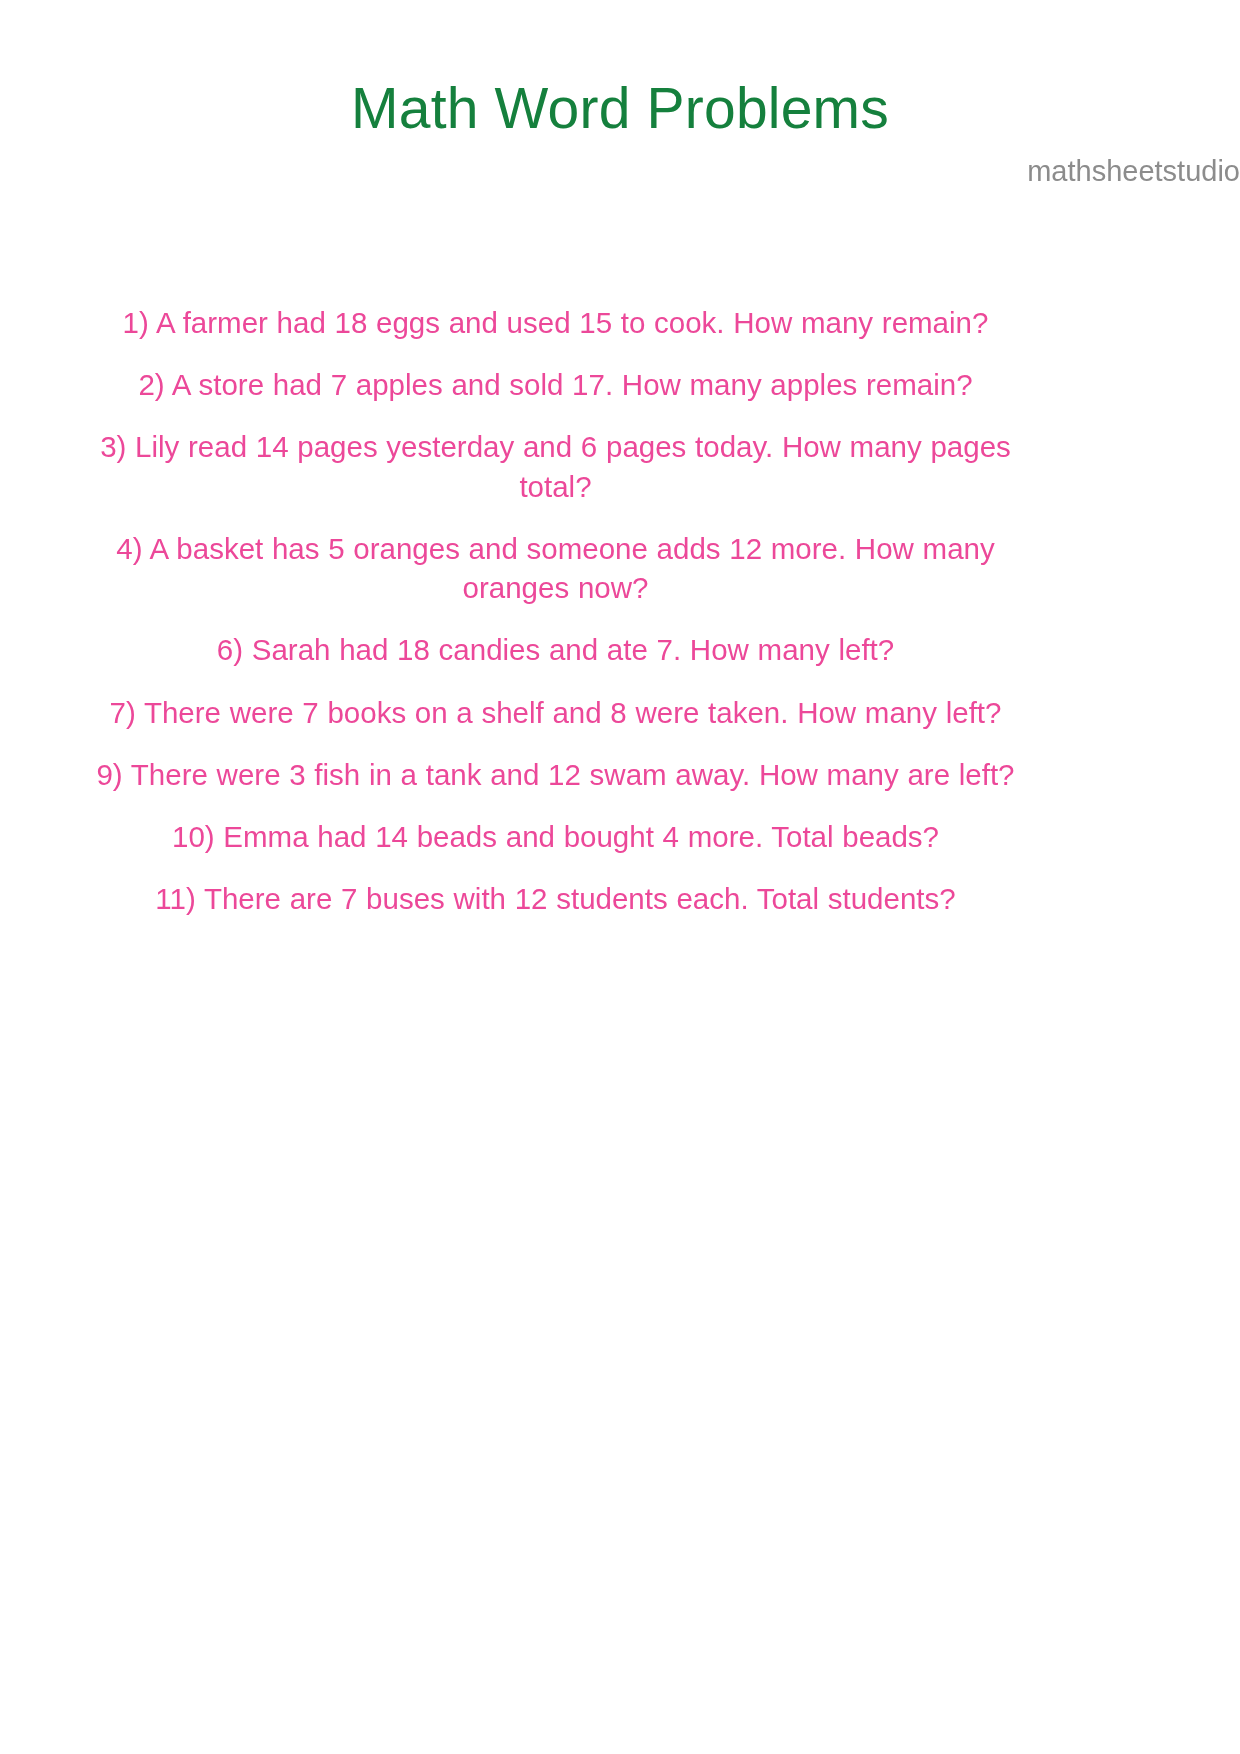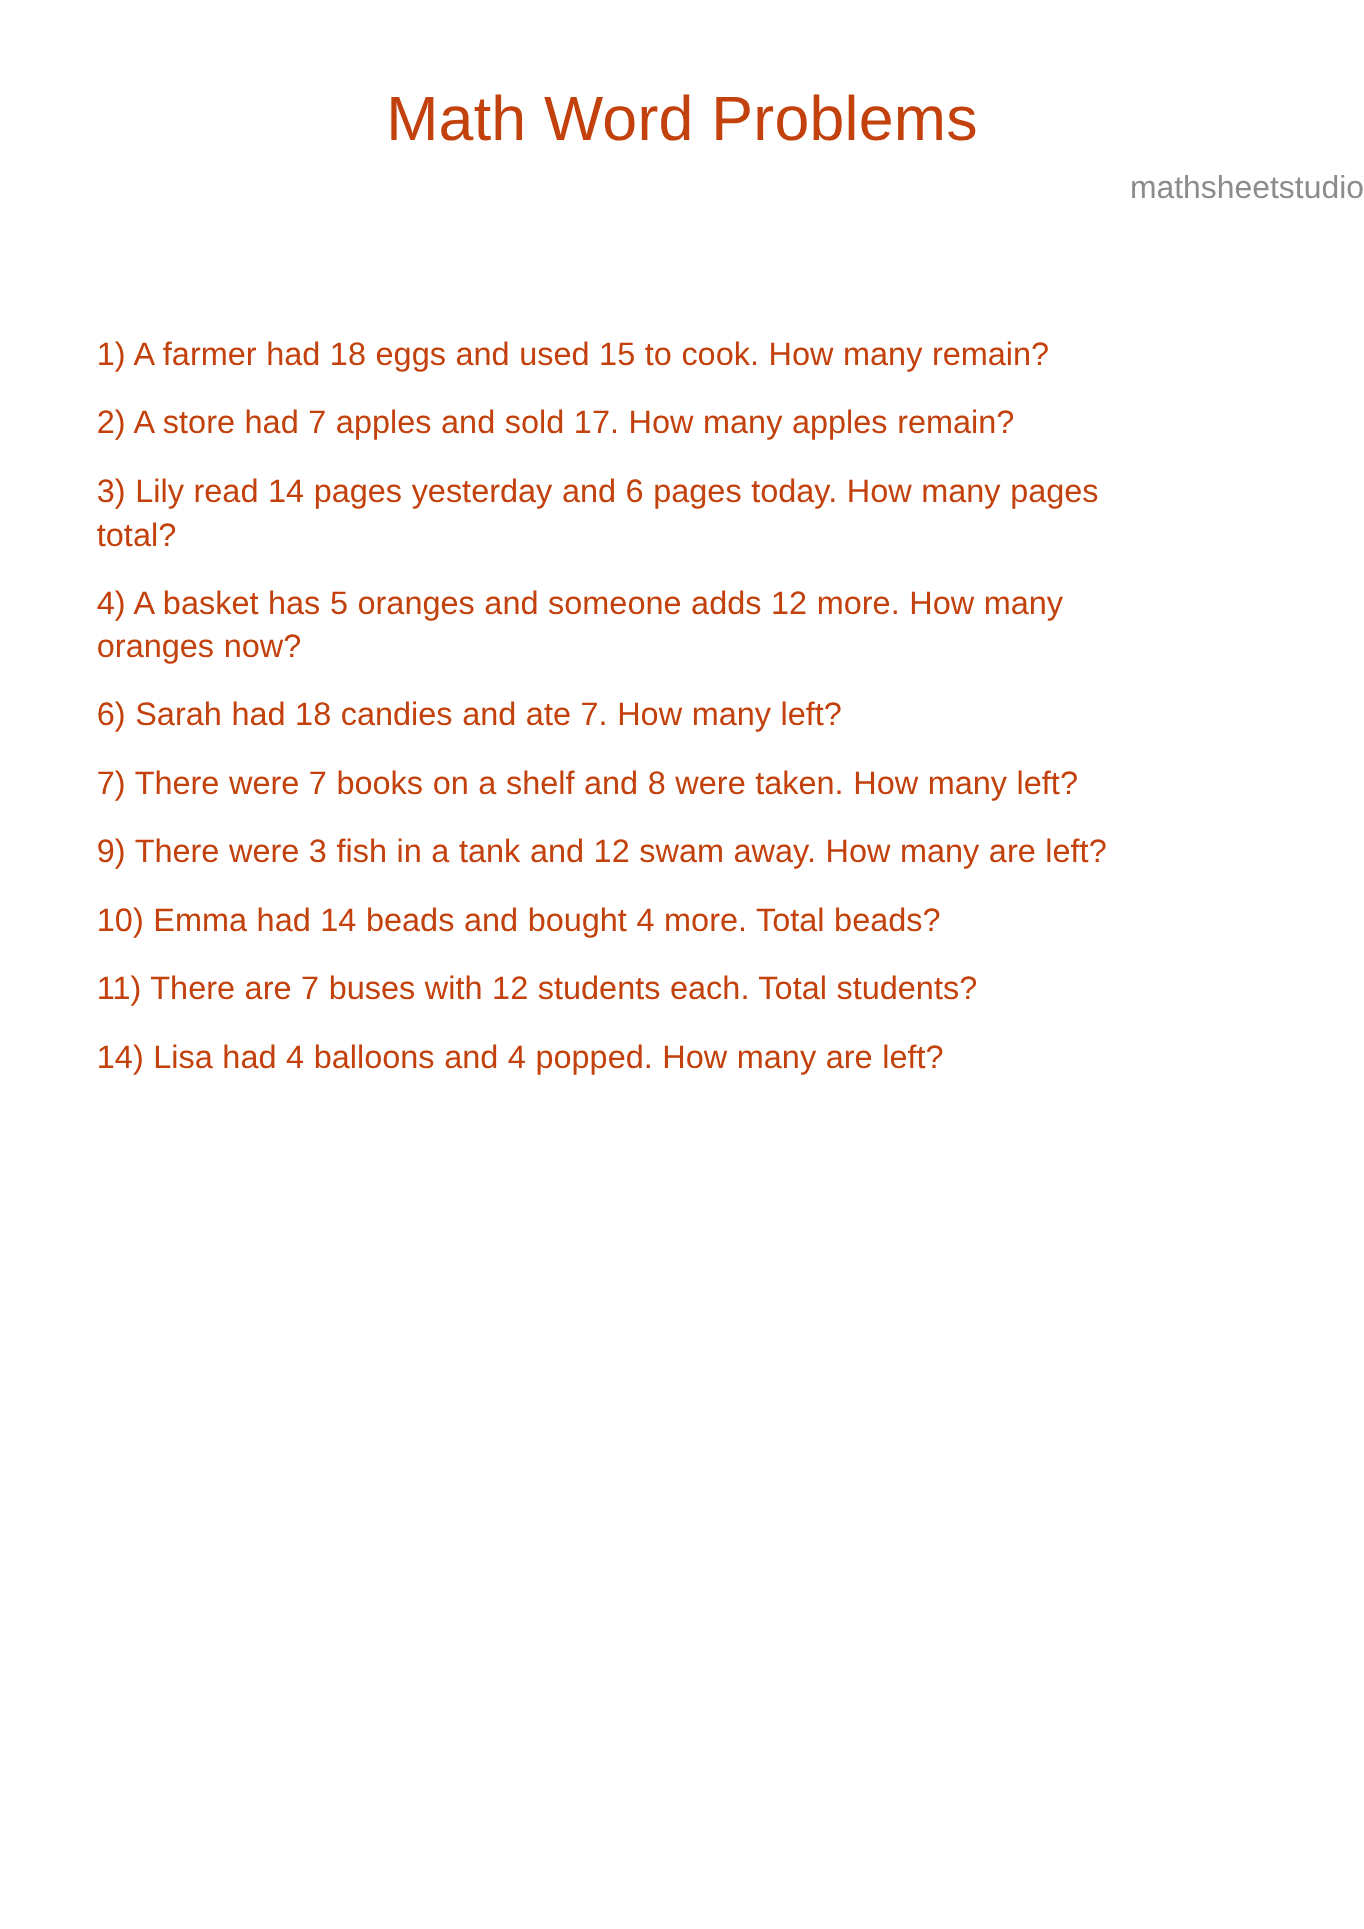--- a/index.html
+++ b/index.html
@@ -25,21 +25,21 @@
   }
 
   .header {
     padding-top: 78px;
     text-align: center;
   }
 
   .doc-title {
     font-size: 57px;
     font-weight: 400;
-    color: #c2410c;
+    color: #15803d;
     line-height: 1.08;
     letter-spacing: 0.2px;
     margin: 0;
   }
 
   .doc-subtitle {
     font-size: 29px;
     font-weight: 400;
     color: #8c8c8c;
     line-height: 1.2;
@@ -53,24 +53,24 @@
     list-style: none;
     position: absolute;
     left: 88px;
     top: 303px;
     width: 935px;
   }
 
   .problem {
     font-size: 29.5px;
     font-weight: 400;
-    color: #c2410c;
+    color: #ec4899;
     line-height: 1.33;
     margin: 0 0 23px 0;
-    text-align: left;
+    text-align: center;
     word-spacing: 0.5px;
   }
 
   .problem:last-child {
     margin-bottom: 0;
   }
 </style>
 </head>
 <body>
 
@@ -84,16 +84,15 @@
   <ol class="problems">
     <li class="problem">1) A farmer had 18 eggs and used 15 to cook. How many remain?</li>
     <li class="problem">2) A store had 7 apples and sold 17. How many apples remain?</li>
     <li class="problem">3) Lily read 14 pages yesterday and 6 pages today. How many pages total?</li>
     <li class="problem">4) A basket has 5 oranges and someone adds 12 more. How many oranges now?</li>
     <li class="problem">6) Sarah had 18 candies and ate 7. How many left?</li>
     <li class="problem">7) There were 7 books on a shelf and 8 were taken. How many left?</li>
     <li class="problem">9) There were 3 fish in a tank and 12 swam away. How many are left?</li>
     <li class="problem">10) Emma had 14 beads and bought 4 more. Total beads?</li>
     <li class="problem">11) There are 7 buses with 12 students each. Total students?</li>
-    <li class="problem">14) Lisa had 4 balloons and 4 popped. How many are left?</li>
   </ol>
 
 </div>
 
 </body></html>

